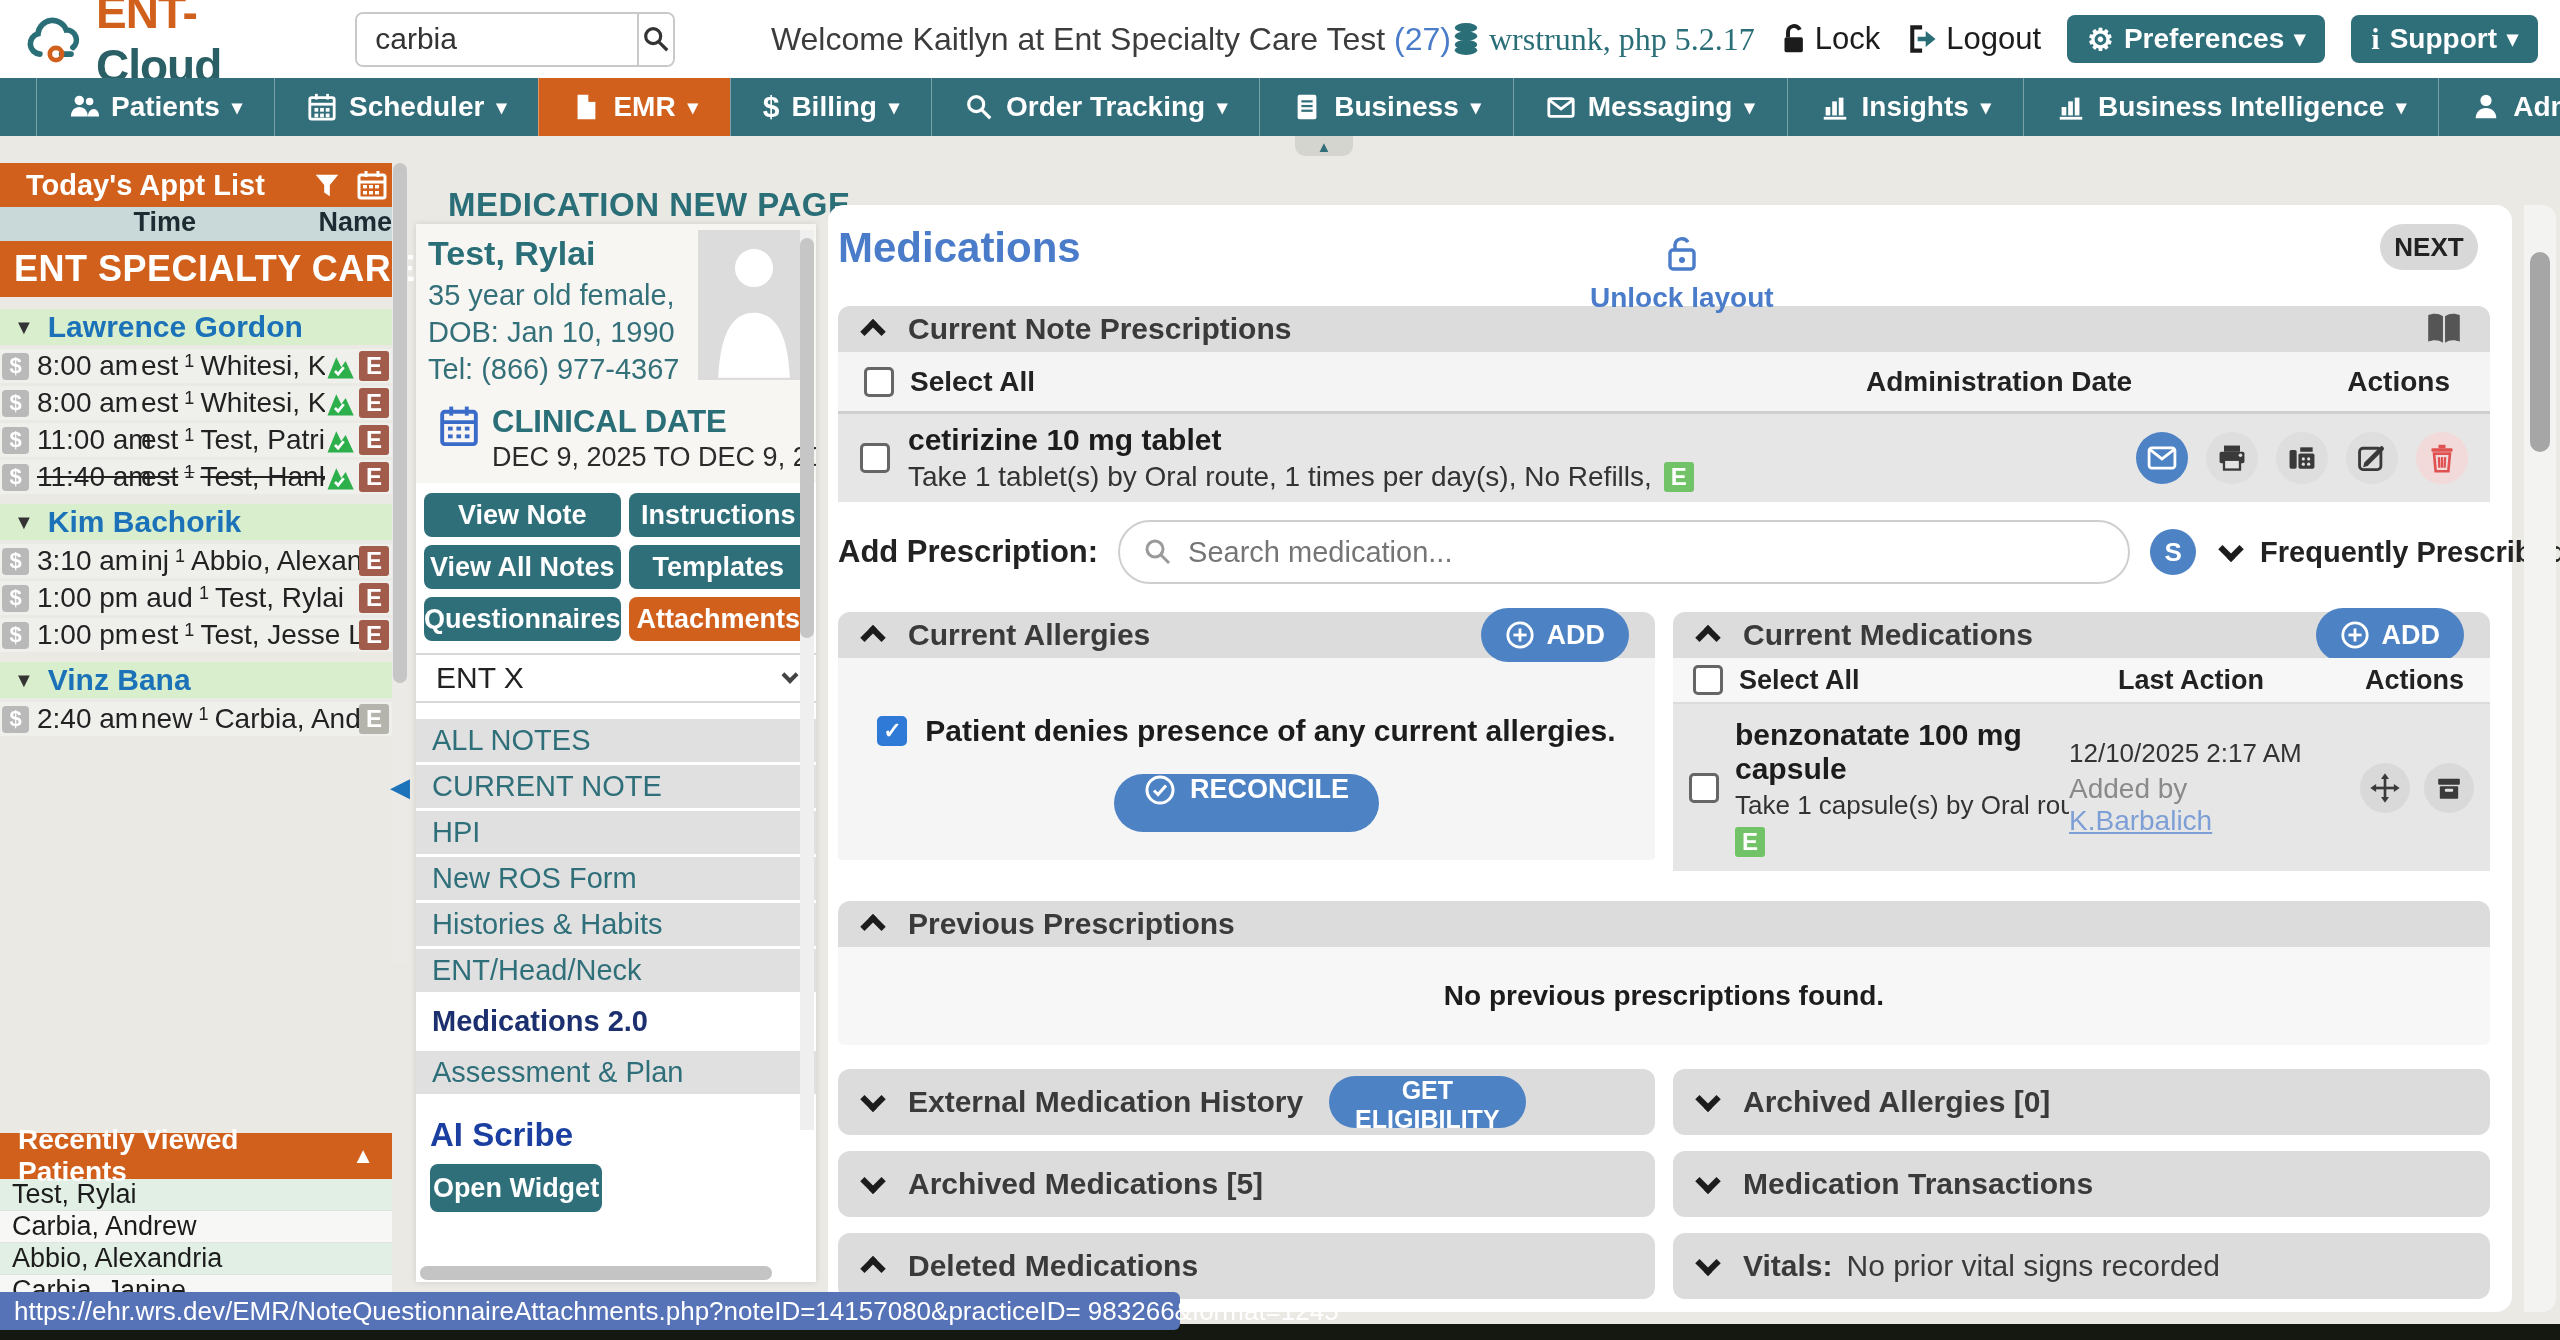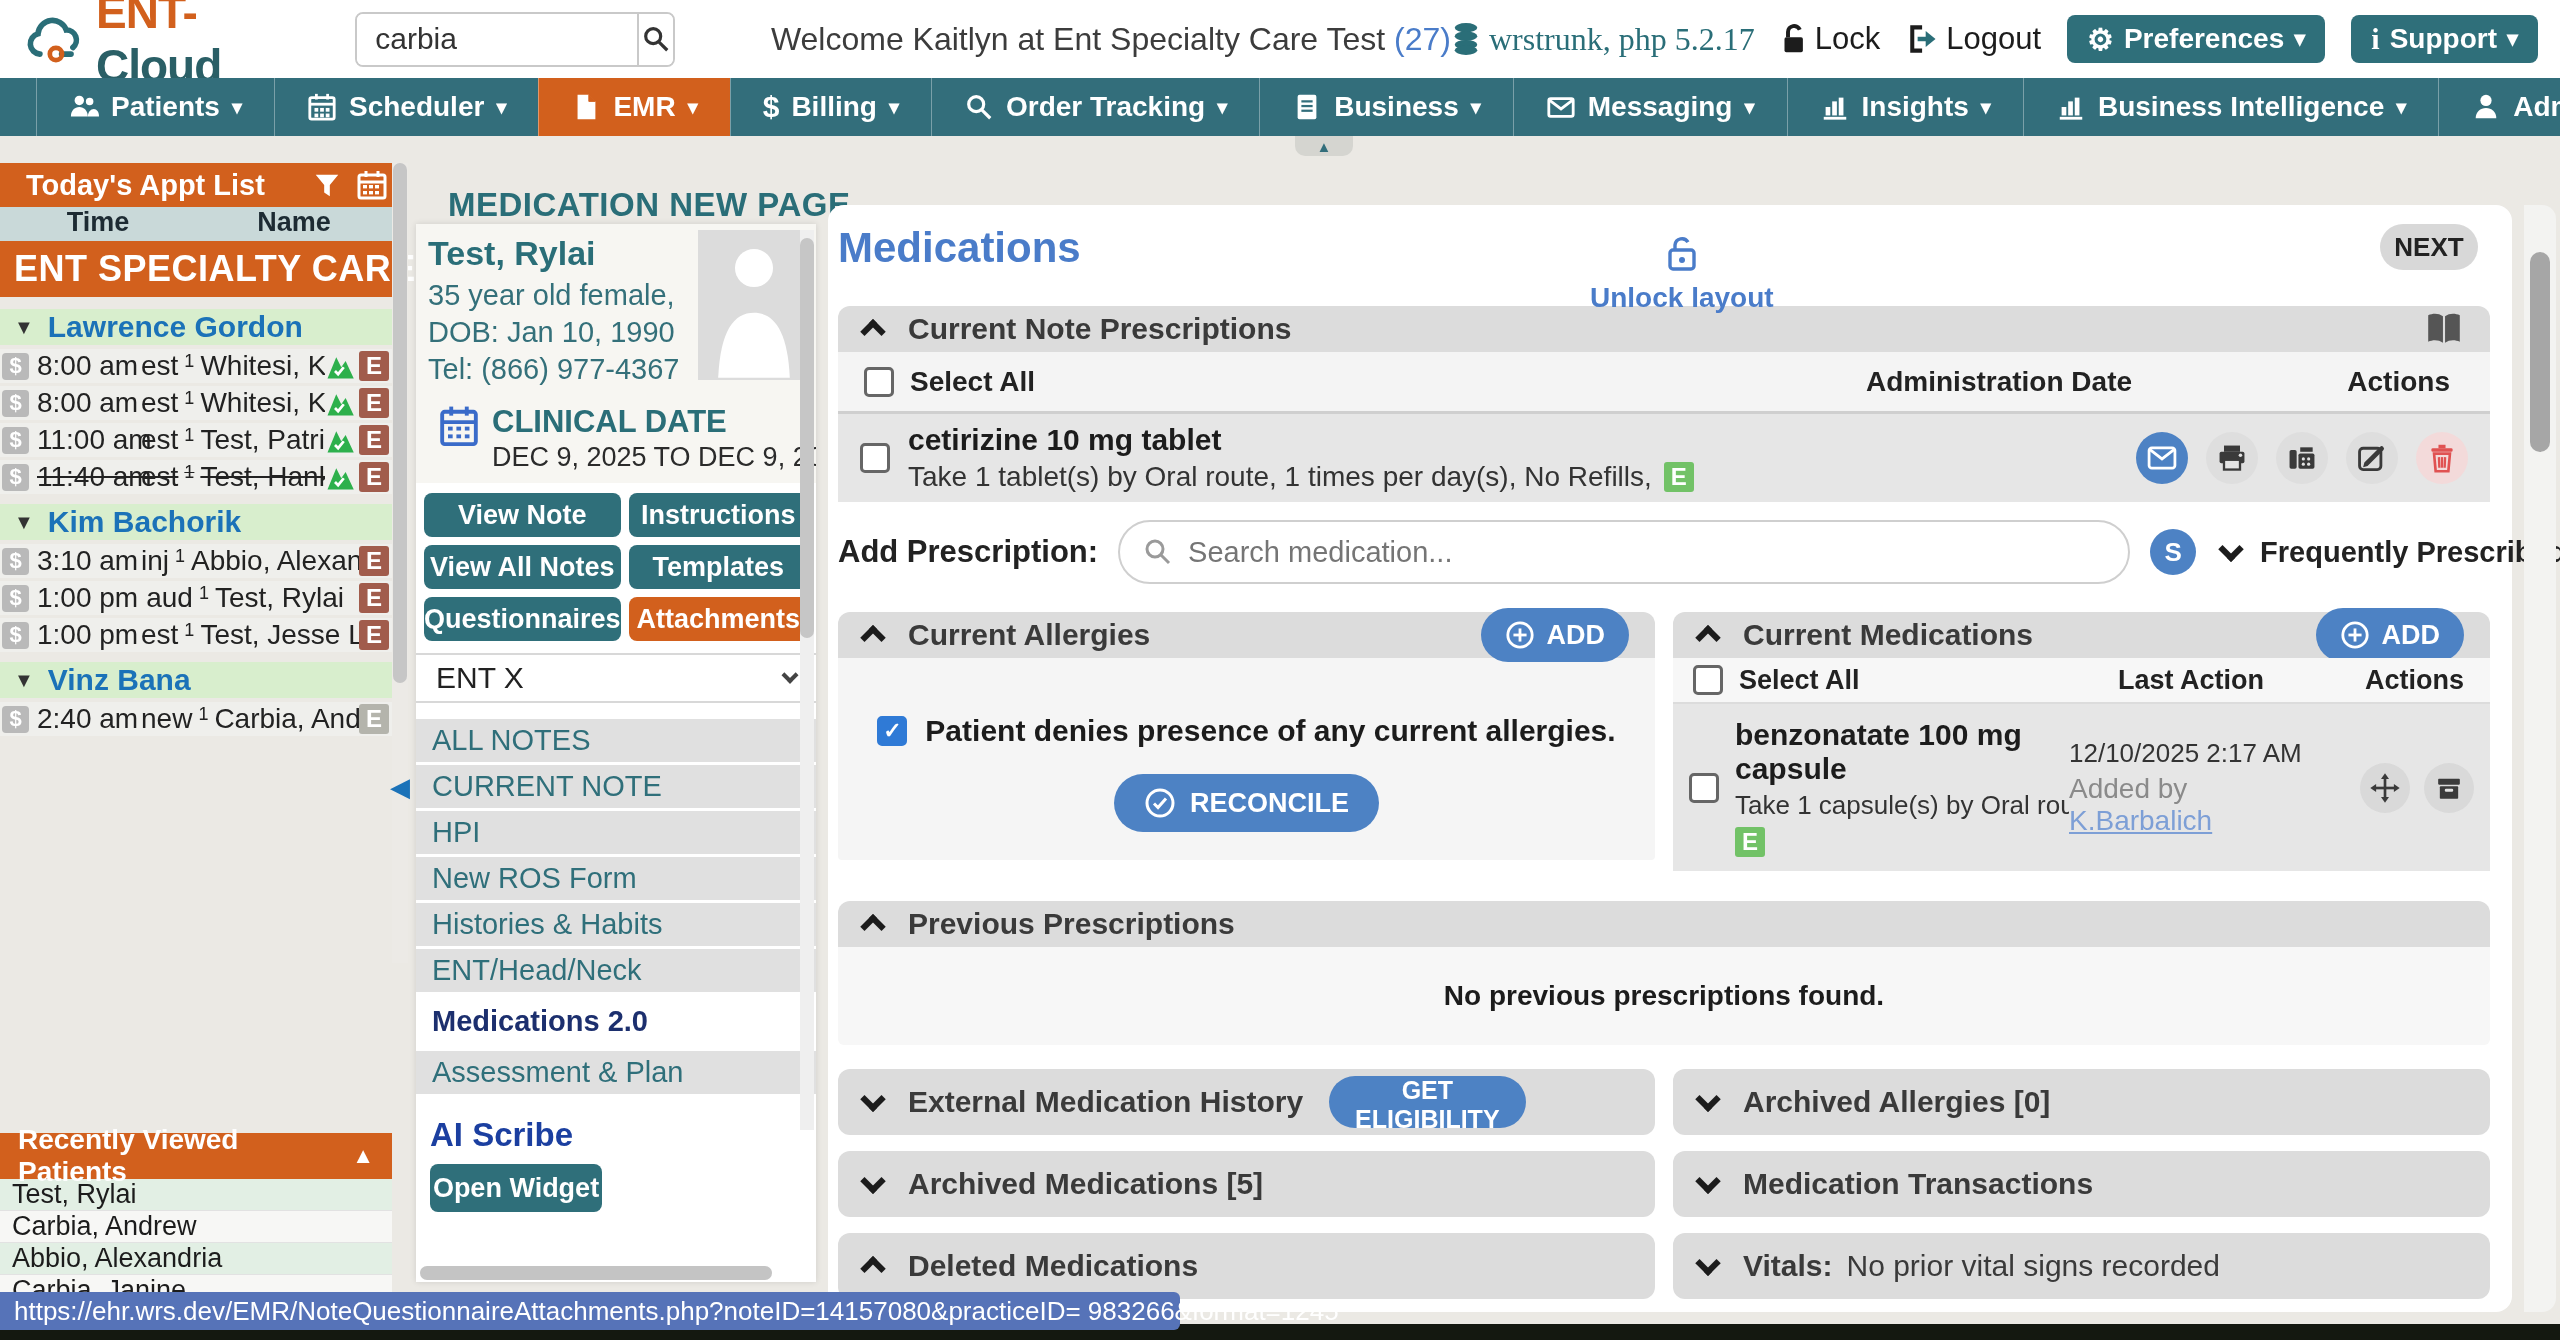--- a/index.html
+++ b/index.html
@@ -41,21 +41,21 @@
   .nav-icon{width:30px;height:30px;}
   .nav-dollar{font-size:30px;font-weight:bold;}
 
   .notch{position:absolute;left:1295px;top:136px;width:58px;height:20px;background:#d5d5d0;border-radius:0 0 10px 10px;display:flex;align-items:center;justify-content:center;color:#336e7b;font-size:15px;z-index:4;}
 
   
   .appt-sidebar{position:absolute;left:0;top:163px;width:392px;}
   .appt-title{height:44px;background:#d2601d;color:#fff;font-weight:bold;font-size:29px;display:flex;align-items:center;padding:0 4px 0 26px;gap:14px;}
   .appt-title-label{flex:1;}
   .th-row{height:34px;background:#c9d9d9;display:flex;font-size:27px;font-weight:bold;color:#1d2b33;}
-  .th-row span{width:50%;text-align:center;}
+  .th-row span{width:50%;text-align:right;}
   .practice-banner{height:56px;background:#d2601d;color:#fff;font-weight:bold;font-size:36px;display:flex;align-items:center;padding-left:14px;letter-spacing:.5px;margin-bottom:12px;white-space:nowrap;}
   .group-head{height:36px;background:#d8eecd;display:flex;align-items:center;gap:14px;padding-left:14px;margin:10px 0 4px;cursor:pointer;}
   .group-tri{color:#333;font-size:20px;}
   .group-name{color:#1b72b8;font-weight:bold;font-size:30px;}
   .appt-row{height:34px;background:#efefec;display:flex;align-items:center;margin-bottom:3px;padding:0 3px 0 2px;font-size:28px;cursor:pointer;}
   .dollar-badge{width:27px;height:27px;background:#b9b9b9;color:#fff;border-radius:4px;font-size:22px;font-weight:bold;display:flex;align-items:center;justify-content:center;margin-right:8px;flex:none;}
   .appt-text{display:flex;align-items:baseline;gap:6px;white-space:nowrap;overflow:hidden;flex:1;}
   .appt-time{min-width:96px;}
   .appt-type{margin-left:2px;}
   .appt-sup{font-size:18px;vertical-align:super;position:relative;top:-8px;}
@@ -137,21 +137,21 @@
   .med-search{flex:none;width:1012px;height:64px;border:2px solid #cfcfcf;border-radius:32px;background:#fff;display:flex;align-items:center;padding:0 22px;gap:14px;}
   .med-search input{border:none;outline:none;font-size:29px;flex:1;font-family:inherit;color:#444;}
   .s-badge{width:46px;height:46px;border-radius:50%;background:#4d82c4;color:#fff;font-weight:bold;font-size:26px;display:flex;align-items:center;justify-content:center;cursor:pointer;flex:none;}
   .freq-label{font-size:29px;font-weight:bold;white-space:nowrap;cursor:pointer;}
 
   .two-col{display:flex;gap:18px;margin-top:24px;}
   .col{width:817px;}
   .add-pill{margin-left:auto;height:54px;border-radius:27px;background:#4d82c4;color:#fff;border:none;font-weight:bold;font-size:27px;display:flex;align-items:center;gap:12px;padding:0 24px;cursor:pointer;font-family:inherit;}
   .alg-body{height:202px;background:#f5f5f5;border-radius:0 0 4px 4px;display:flex;flex-direction:column;align-items:center;padding-top:56px;}
   .alg-line{display:flex;align-items:center;gap:18px;font-size:30px;font-weight:bold;color:#1c1c1c;}
-  .reconcile{margin-top:26px;height:58px;border-radius:29px;background:#4d82c4;color:#fff;border:none;font-weight:bold;font-size:27px;display:flex;align-items:center;gap:14px;padding:0 30px;cursor:pointer;font-family:inherit;}
+  .reconcile{margin-top:26px;height:58px;border-radius:29px;background:#4d82c4;color:#fff;border:none;font-weight:bold;font-size:27px;display:flex;align-items:flex-start;gap:14px;padding:0 30px;cursor:pointer;font-family:inherit;}
   .med-subrow{height:46px;background:#f7f7f7;border-bottom:2px solid #dcdcdc;display:flex;align-items:center;padding:0 20px;position:relative;font-weight:bold;}
   .med-subrow .sel-all{font-size:27px;}
   .col-last{position:absolute;left:445px;font-size:27px;}
   .col-actions2{position:absolute;right:26px;font-size:27px;}
   .med-row{background:#e6e6e6;display:grid;grid-template-columns:46px 1fr 265px 140px;align-items:center;padding:14px 16px;min-height:124px;}
   .med-name{font-size:30px;font-weight:bold;color:#1c1c1c;}
   .med-sig{font-size:26px;color:#333;margin-top:4px;white-space:nowrap;overflow:hidden;}
   .med-badge-line{margin-top:6px;}
   .la-date{font-size:26px;color:#333;}
   .la-added{font-size:28px;color:#8a8a8a;margin-top:4px;}

